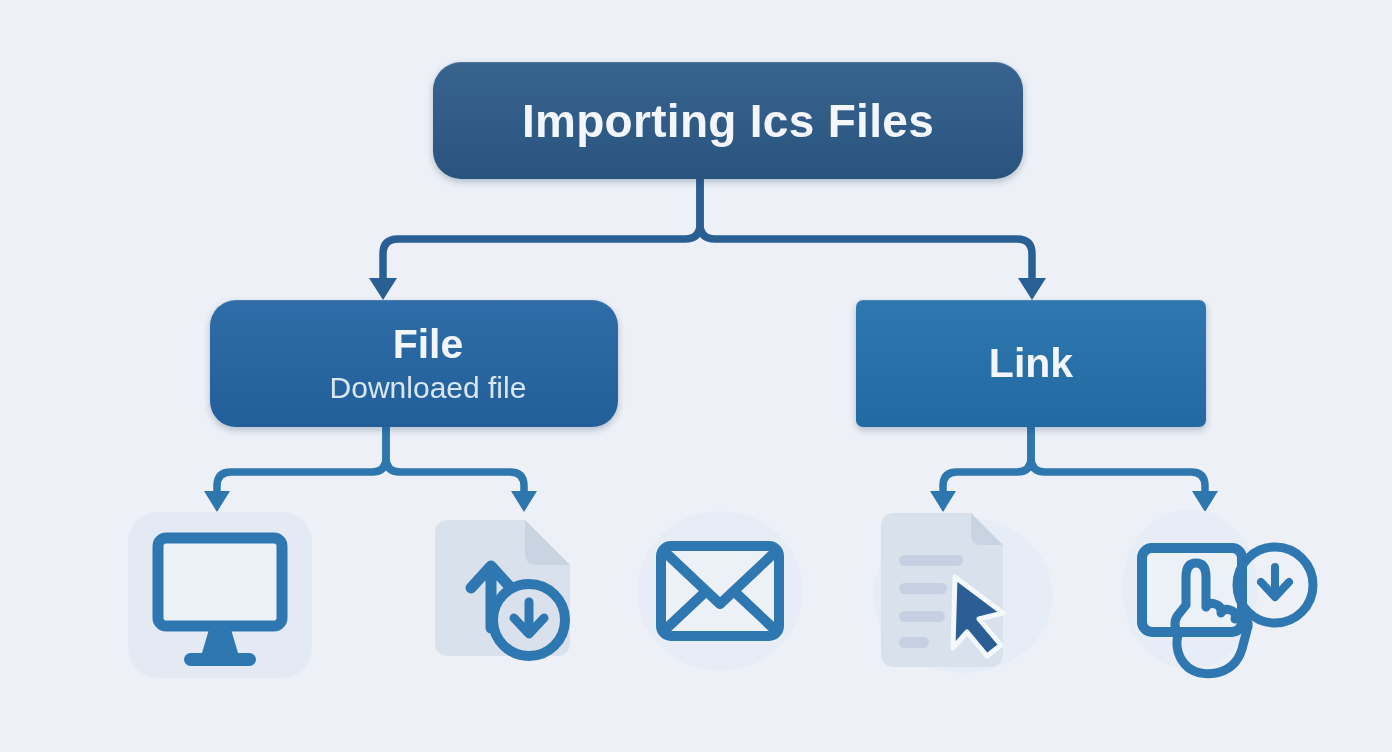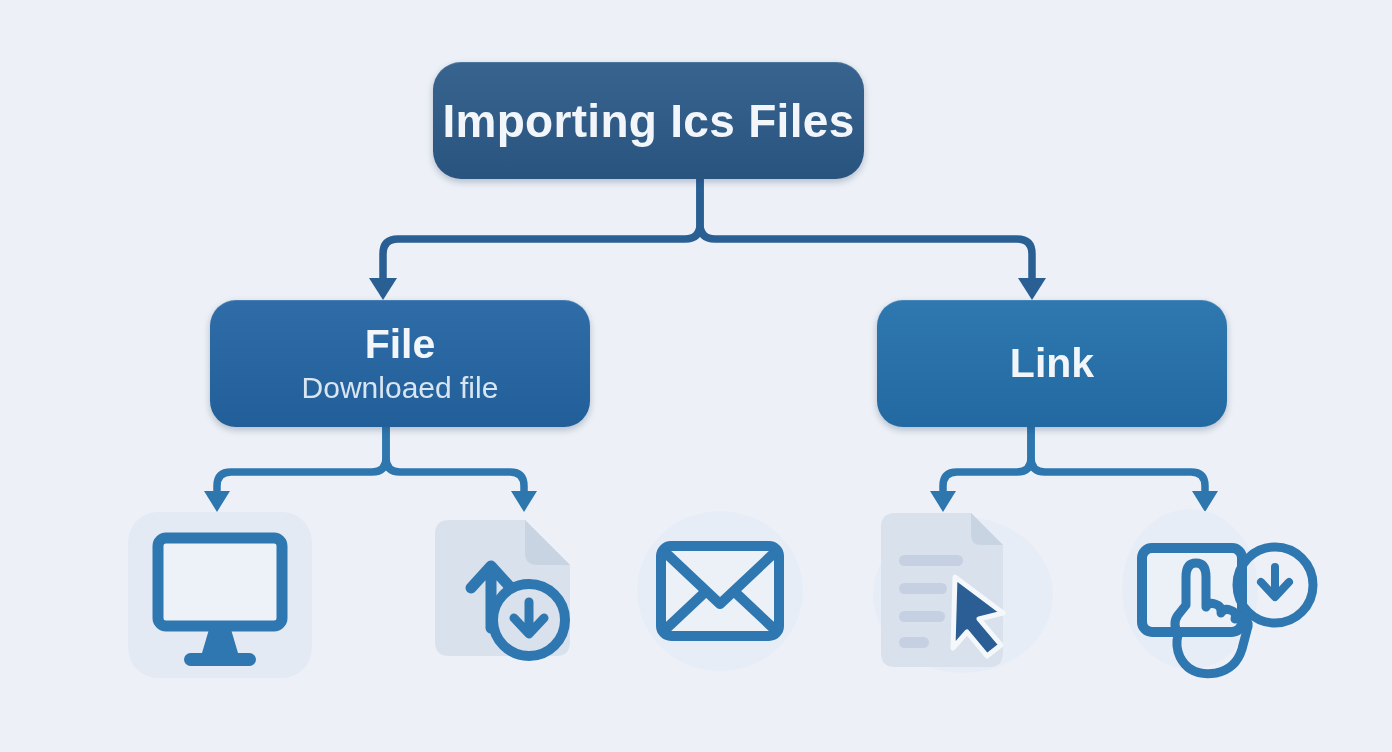--- a/index.html
+++ b/index.html
@@ -8,30 +8,31 @@
     background:var(--background,#edf1f7);
     font-family:"Liberation Sans", sans-serif;
     -webkit-font-smoothing:antialiased;
   }
   .node{
     position:absolute;display:flex;flex-direction:column;align-items:center;justify-content:center;
     color:var(--box-text,#f2f6fa);text-align:center;
     box-shadow:0 3px 7px rgba(25,55,90,.28), inset 0 1px 0 rgba(255,255,255,.12);
   }
   .node-root{
-    left:433px;top:62px;width:431px;height:117px;border-radius:28px;
+    left:433px;top:62px;width:590px;height:117px;border-radius:28px;
     background:linear-gradient(180deg, rgba(255,255,255,.06), rgba(0,0,0,.07)), var(--root-box,#2b5a88);
     font-size:46px;font-weight:700;letter-spacing:.3px;
   }
   .node-file{
     left:210px;top:300px;width:380px;height:127px;border-radius:26px;
     background:linear-gradient(180deg, rgba(255,255,255,.05), rgba(0,0,0,.06)), var(--file-box,#2465a3);
+    padding-left:28px;
   }
   .node-link{
-    left:877px;top:300px;width:350px;height:127px;border-radius:26px;
+    left:856px;top:300px;width:350px;height:127px;border-radius:7px;
     background:linear-gradient(180deg, rgba(255,255,255,.05), rgba(0,0,0,.06)), var(--link-box,#2470ab);
   }
   .node-title{font-size:41px;font-weight:700;line-height:1.1;}
   .node-subtitle{font-size:30px;font-weight:400;color:var(--subtitle-text,#d9e6f2);margin-top:4px;}
   svg{position:absolute;display:block;}
   .connectors{left:0;top:0;}
   .l1-line{stroke:var(--connector-primary,#2a5f94);stroke-width:7.5;fill:none;}
   .l1-head{fill:var(--connector-primary,#2a5f94);}
   .l2-line{stroke:var(--connector-secondary,#2e77ae);stroke-width:7.5;fill:none;}
   .l2-head{fill:var(--connector-secondary,#2e77ae);}

